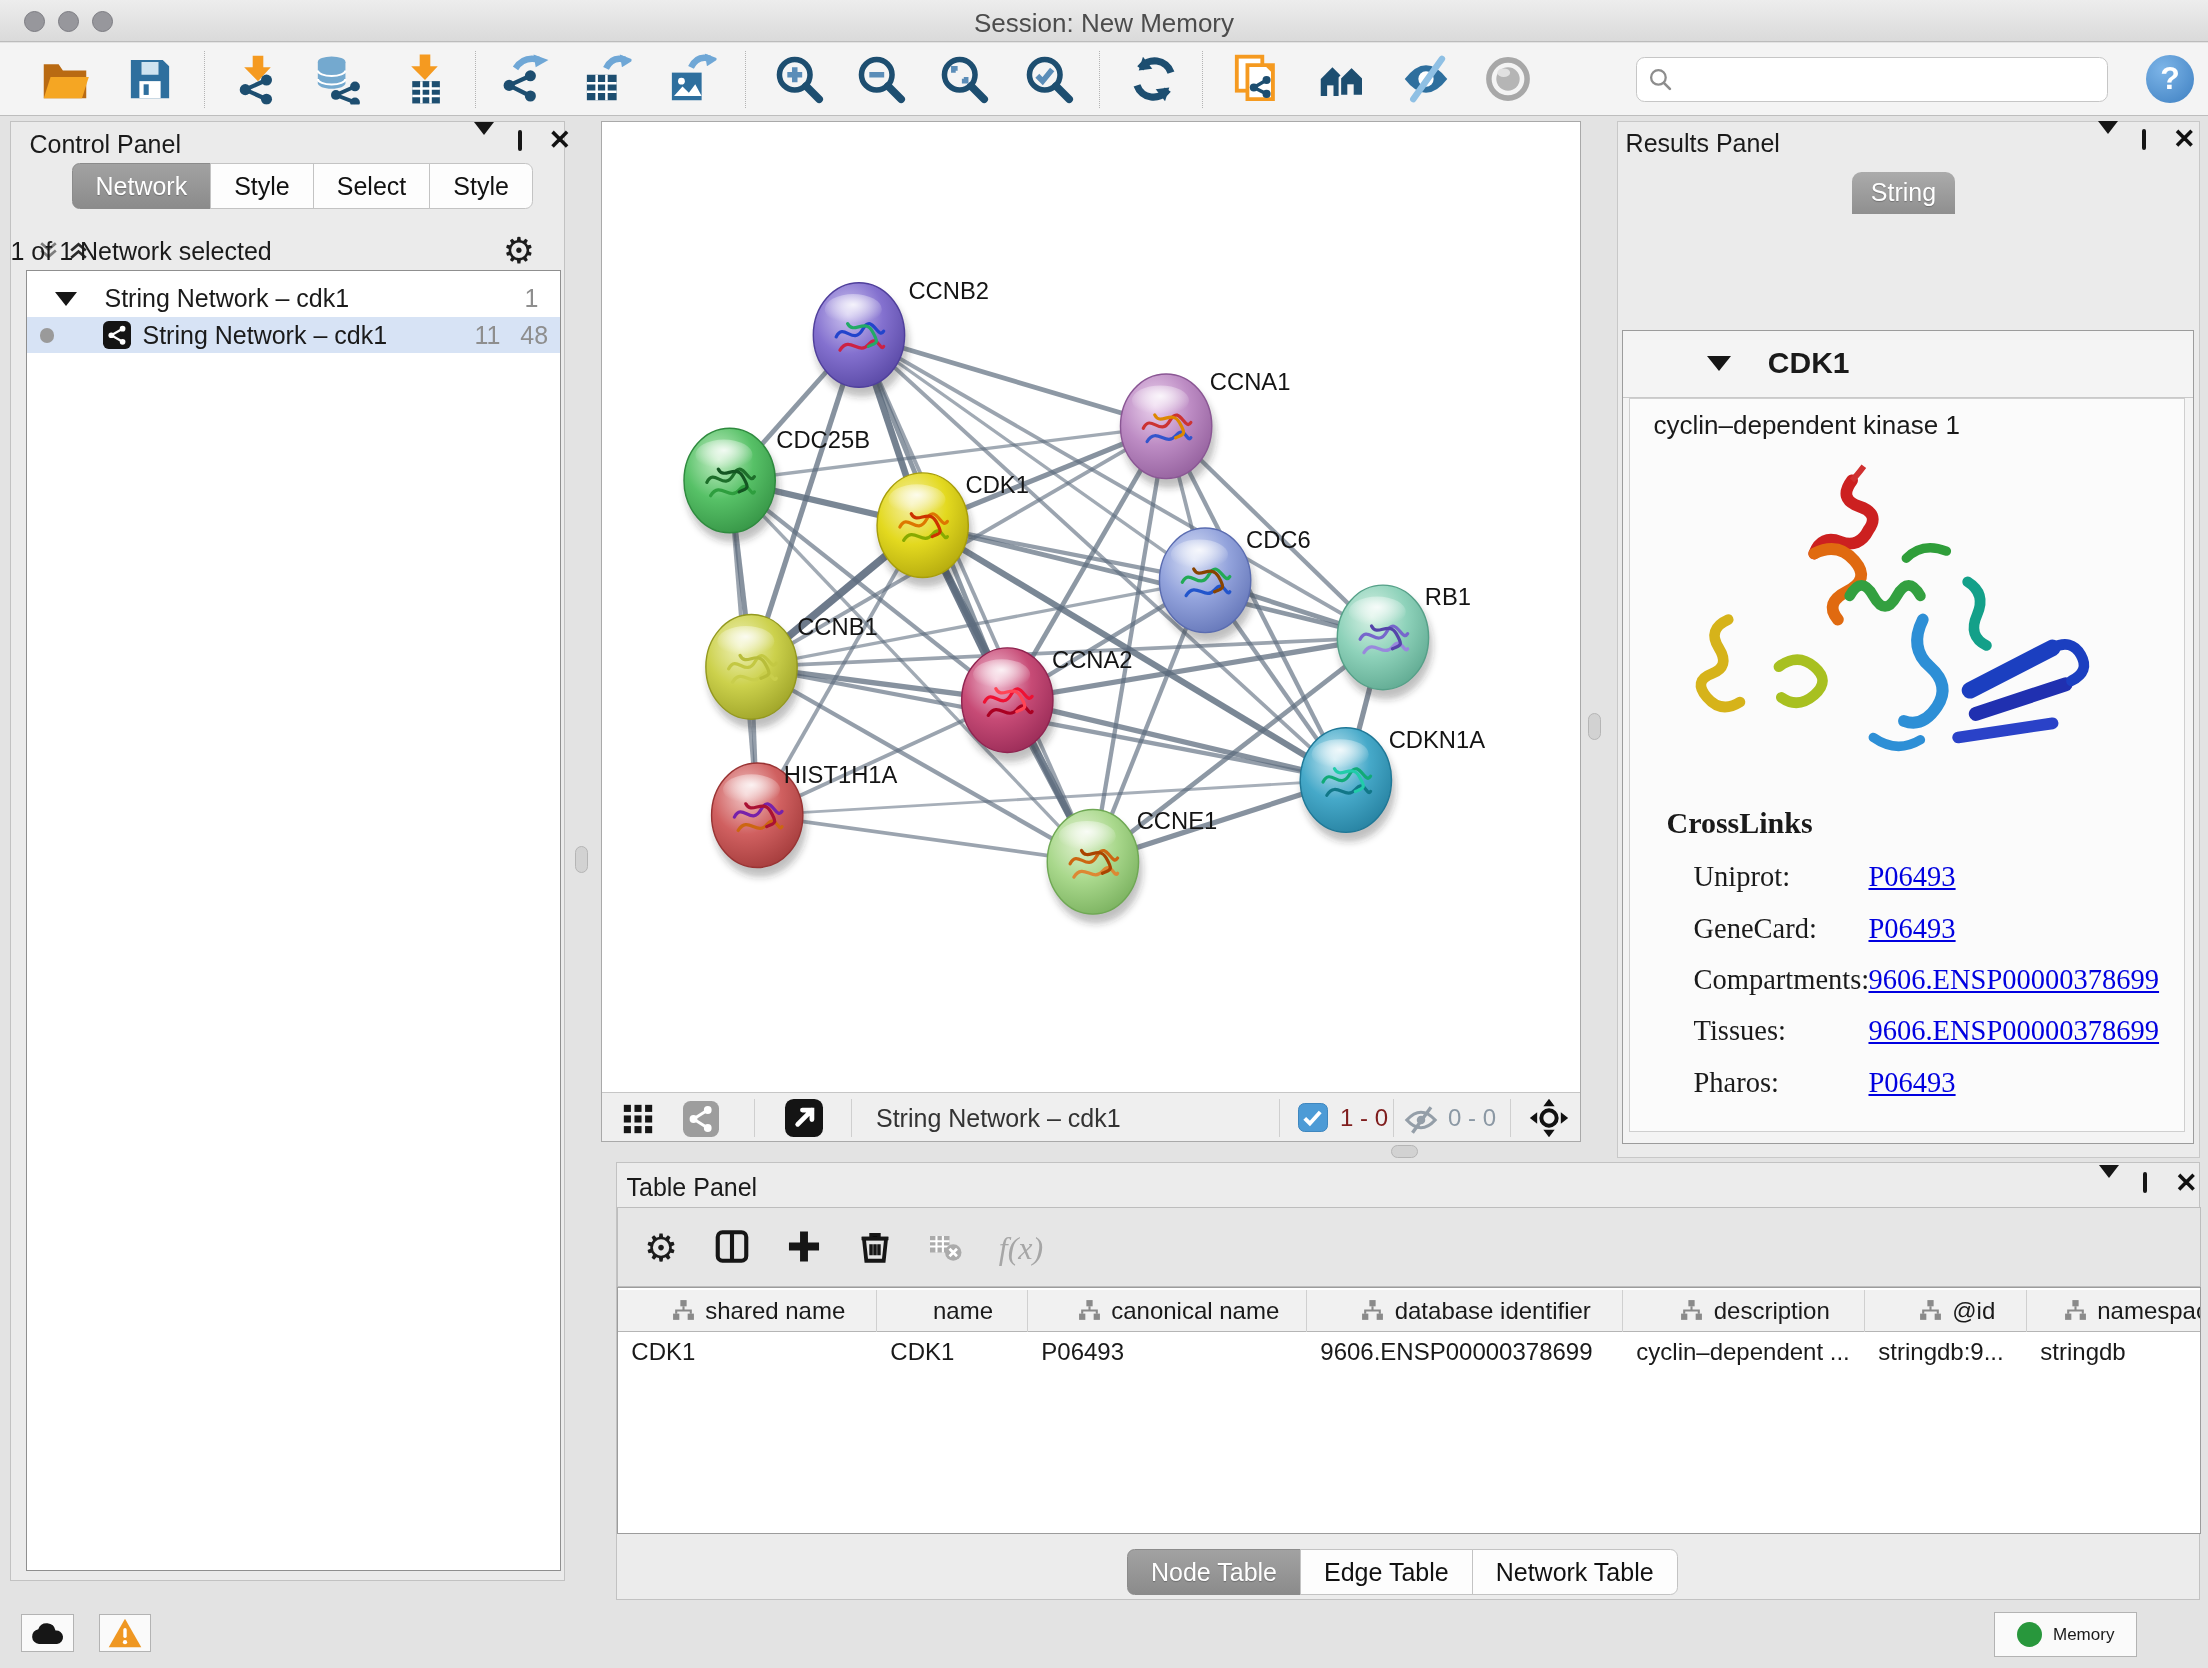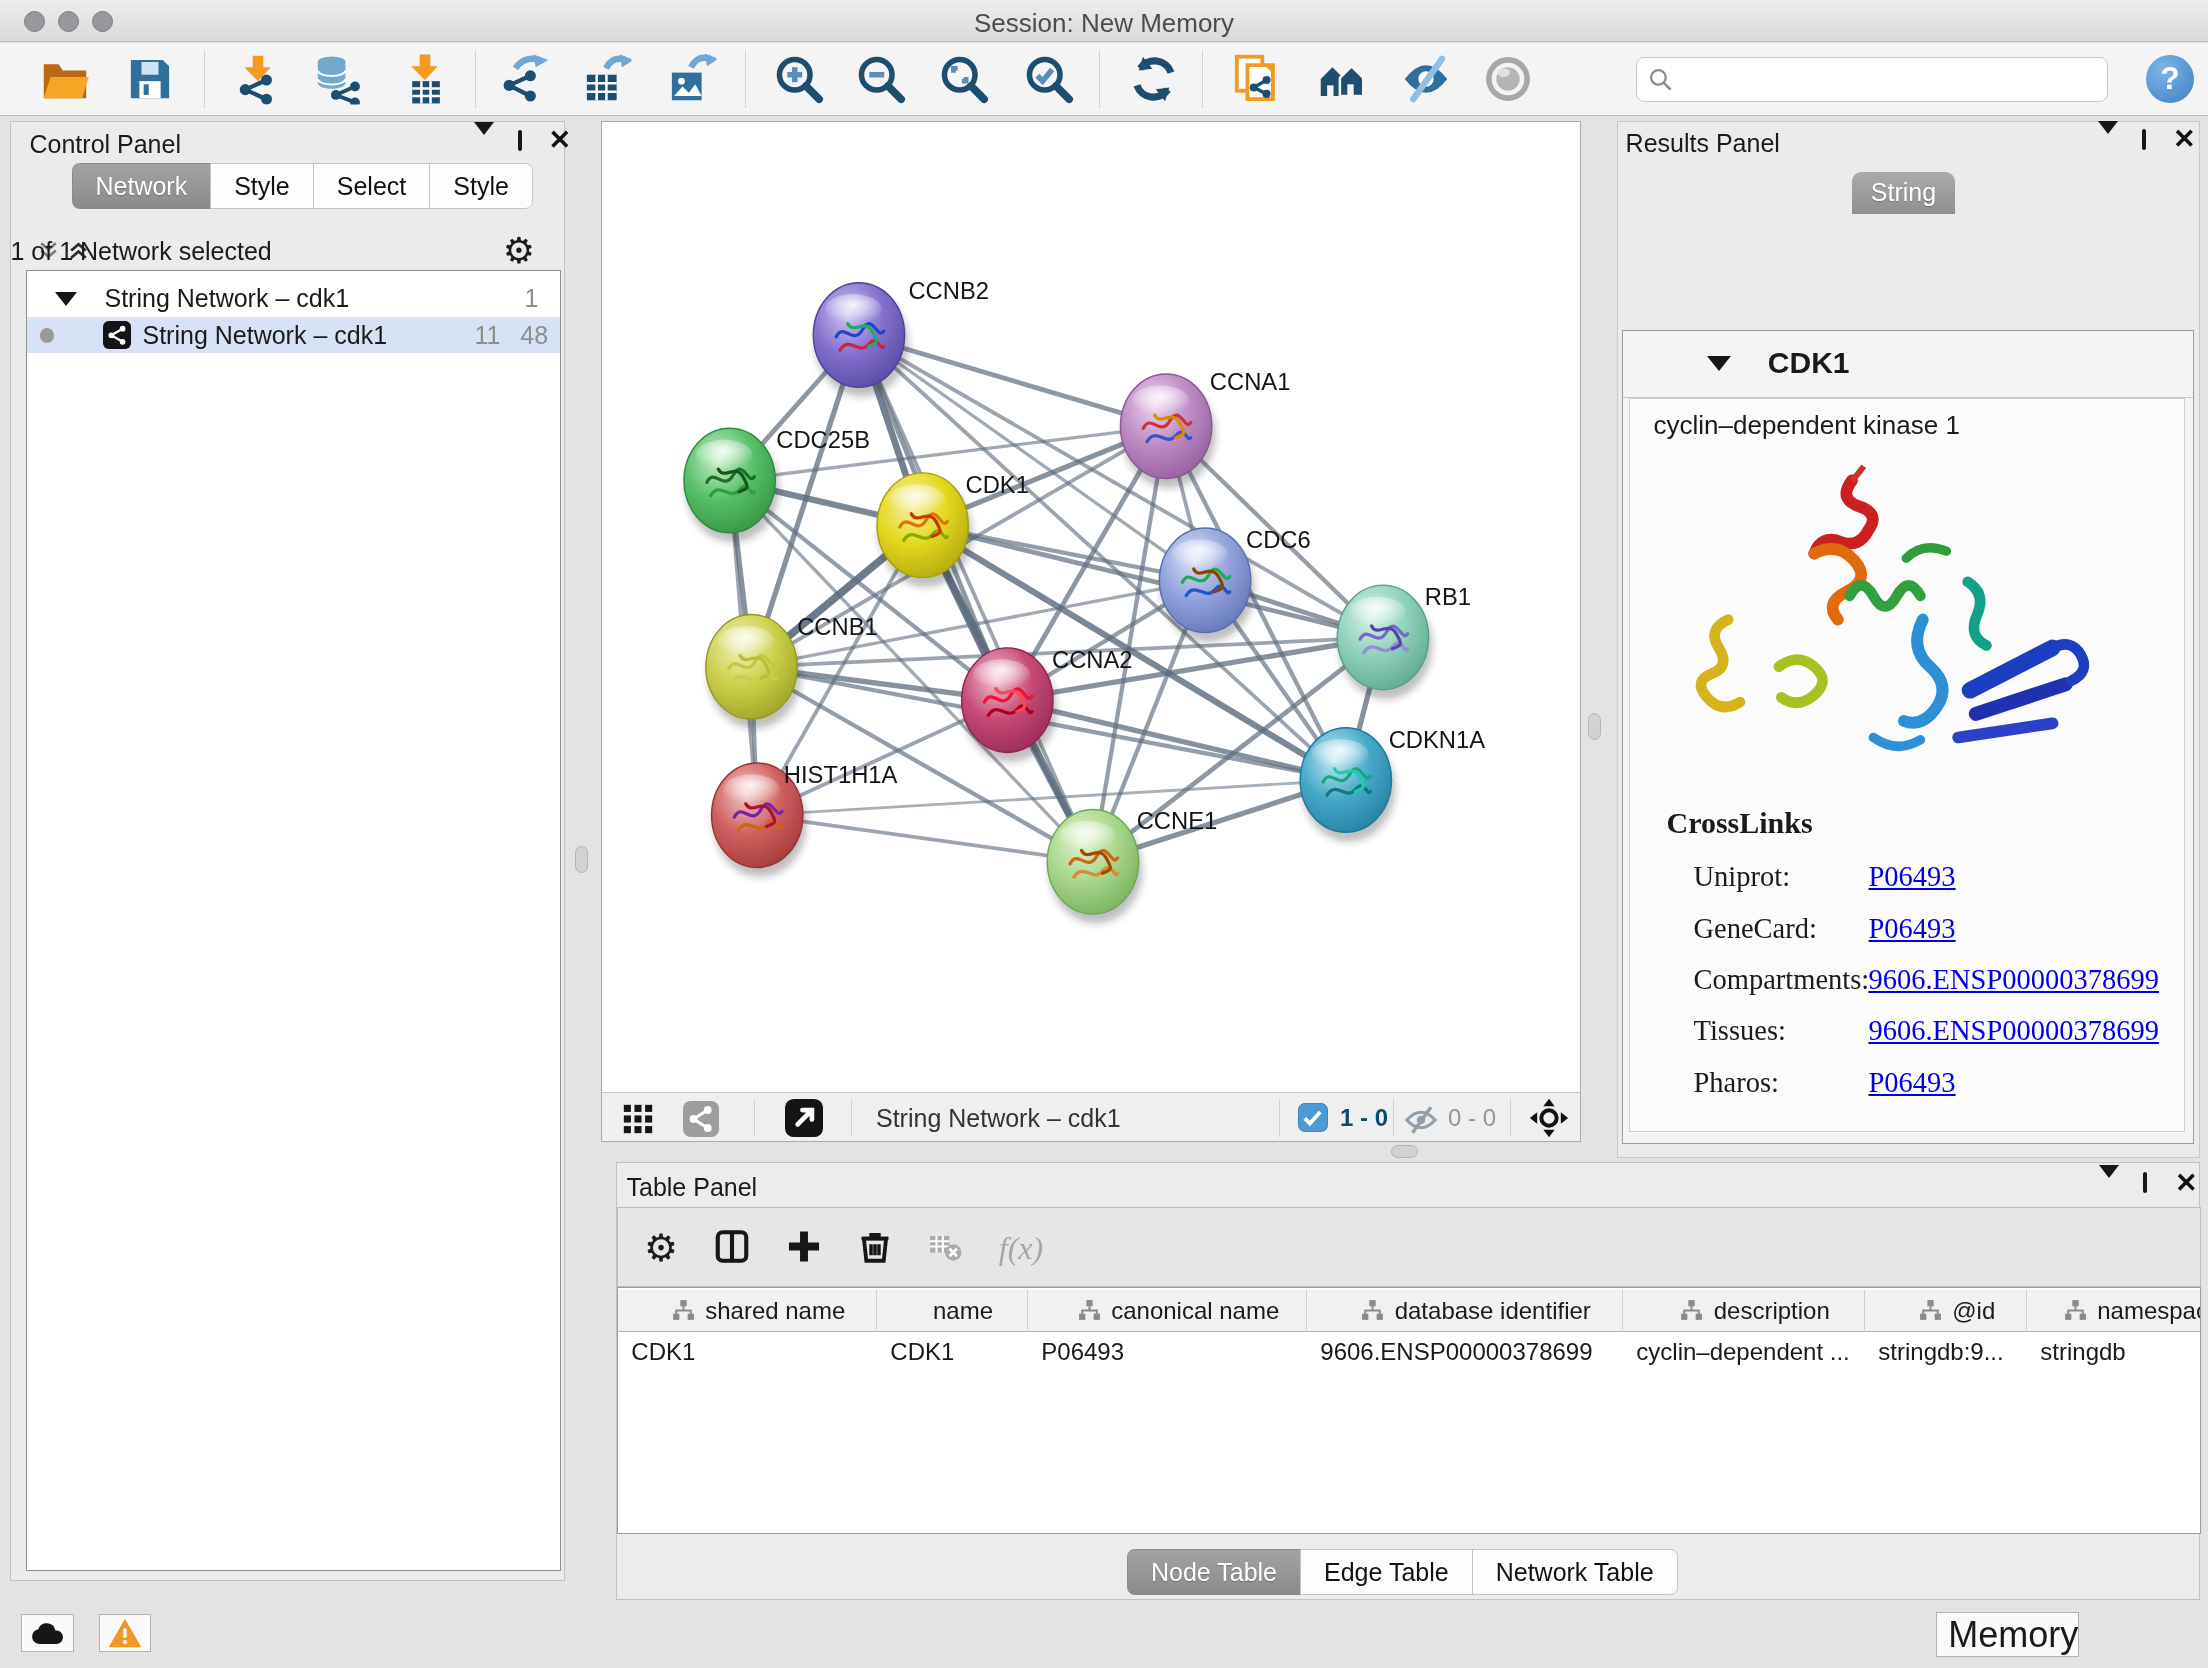--- a/index.html
+++ b/index.html
@@ -81,21 +81,21 @@
   #net-svg { position:absolute; left:0; top:0; }
   #net-statusbar { position:absolute; left:0; bottom:0; width:100%; height:49px;
     background:#efefef; border-top:1px solid #c6c6c6; }
   .ns-sep { position:absolute; top:5.7px; height:38px; border-left:1px solid #cfcfcf; }
   #ns-title { position:absolute; left:274px; top:10.5px; font-size:25px; color:#333; }
   #ns-grid { position:absolute; left:19px; top:8.6px; width:34px; height:34px; }
   #ns-share { position:absolute; left:81px; top:7.6px; width:36px; height:36px; background:#9d9d9d; border-radius:7.6px; }
   #ns-extern { position:absolute; left:183px; top:5.7px; width:38px; height:38px; background:#141414; border-radius:8.6px; }
   #ns-sel-box { position:absolute; left:696px; top:9.5px; width:29.5px; height:29.5px; background:#4d9bd6;
     border:1px solid #3f87bf; border-radius:6.7px; }
-  #ns-sel-count { position:absolute; left:738px; top:11.4px; font-size:24px; color:#0c4a6e;font-weight:bold; }
+  #ns-sel-count { position:absolute; left:738px; top:11.4px; font-size:24px; color:#7f1d1d; }
   #ns-eye { position:absolute; left:802px; top:9.5px; width:34px; height:30px; }
   #ns-hid-count { position:absolute; left:846px; top:11.4px; font-size:24px; color:#8b98a4; }
   #ns-move { position:absolute; left:927px; top:4.8px; width:40px; height:40px; }
 
   
   #results-panel { position:absolute; left:1617px; top:121px; width:583px; height:1037px; background:#ebebeb;
     border:1px solid #c8c8c8; }
   #rp-tab { position:absolute; left:234px; top:50px; width:103px; height:42px; border-radius:9.5px 9.5px 0 0;
     background:linear-gradient(#ababab,#8f8f8f); color:#fff; font-size:25px; text-align:center; line-height:40px;
     text-shadow:0 1px 1px rgba(0,0,0,.25); }
@@ -132,21 +132,21 @@
   .th { position:relative; height:42px; font-size:24px; display:flex; align-items:center; justify-content:center;
     border-right:1px solid #d0d0d0; gap:9.5px; flex:0 0 auto;padding-left:22px; }
   .th svg { width:25px; height:25px; }
   #tp-row { position:absolute; left:0; top:44px; width:1617px; height:42px; display:flex; }
   .td { height:42px; font-size:24px; padding:5.7px 13.3px; white-space:nowrap; overflow:hidden; flex:0 0 auto; }
   #tp-tabs { position:absolute; left:511px; top:386px; display:flex; }
 
   
   .statusbtn { position:absolute; background:#fafafa; border:1.9px solid #b3b3b3; display:flex;
     align-items:center; justify-content:center; }
-  #memory-button { left:1936px; top:1612px; width:143px; height:45px; font-size:36px; gap:11.4px; }
+  #memory-button { left:1994px; top:1612px; width:143px; height:45px; font-size:17px; gap:11.4px; }
   #memory-dot { width:25px; height:25px; border-radius:50%; background:#28973c; }
   #cloud-button { left:21px; top:1614px; width:53px; height:38px; }
   #warn-button { left:99px; top:1614px; width:52px; height:38px; }
 
   .splitter-v { position:absolute; width:13.3px; height:27px; border-radius:6.7px; background:#d2d2d2; border:1px solid #b5b5b5; }
   .splitter-h { position:absolute; width:27px; height:13.3px; border-radius:6.7px; background:#d2d2d2; border:1px solid #b5b5b5; }
 </style>
 </head>
 <body>
 

